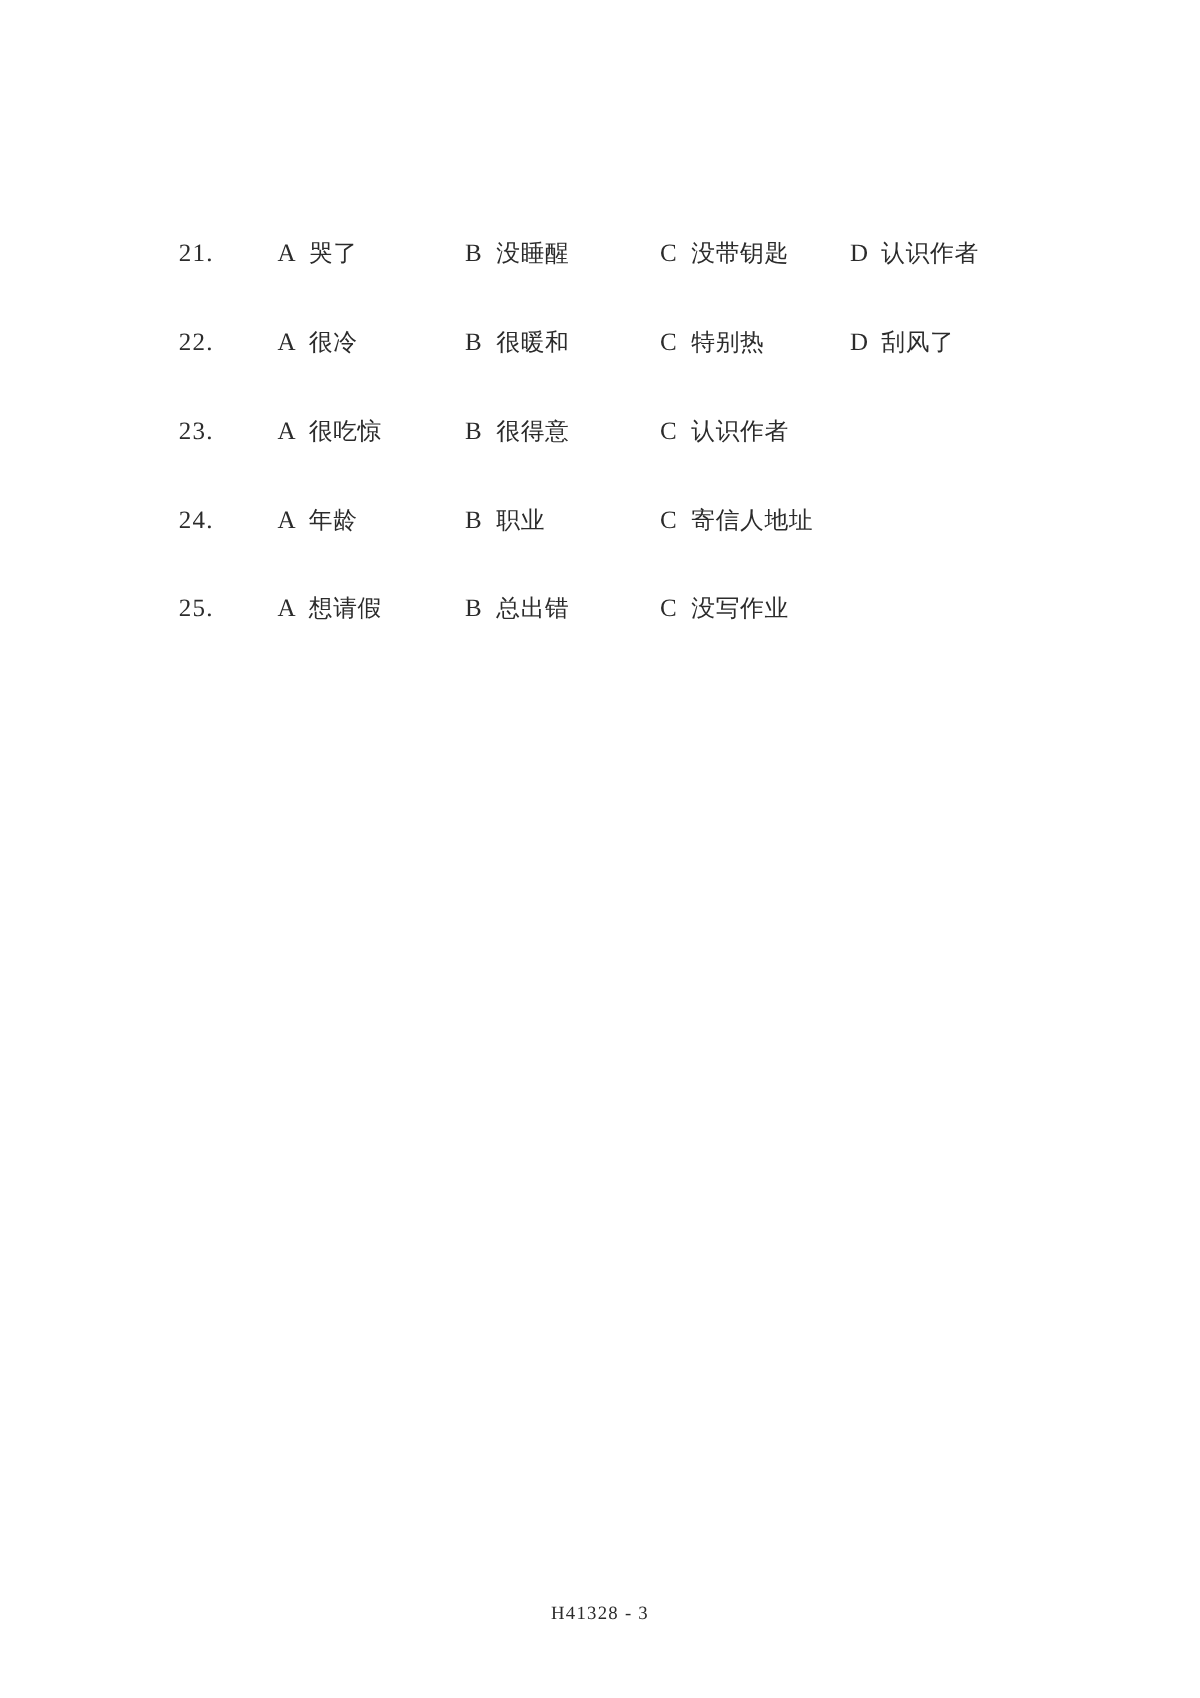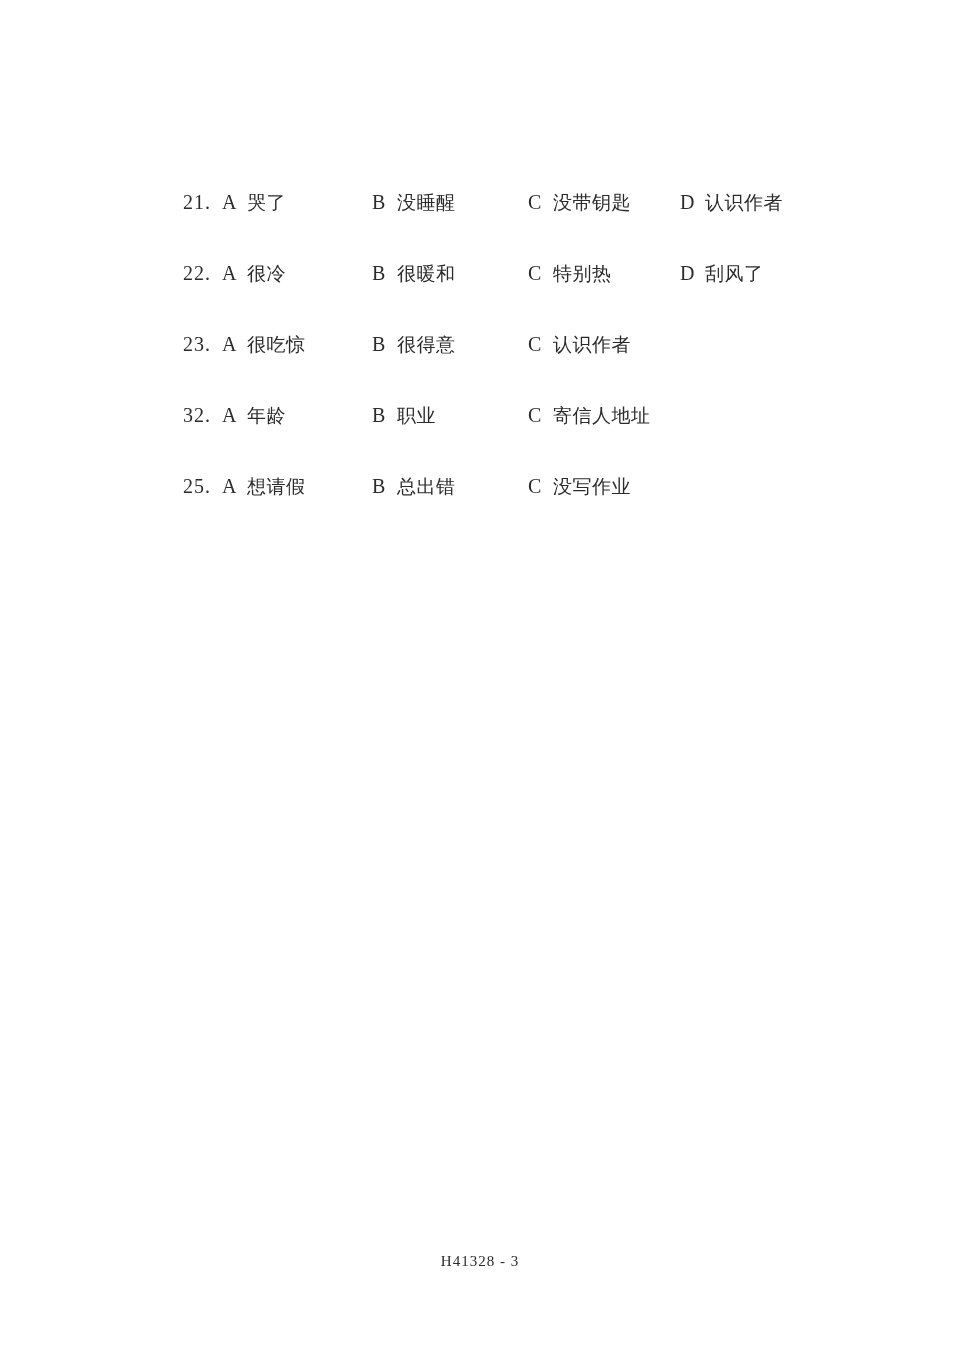--- a/index.html
+++ b/index.html
@@ -30,38 +30,37 @@
     display: grid;
     grid-template-columns: 79px 150px 156px 152px auto;
     align-items: baseline;
     height: 24px;
     margin-bottom: 47px;
     white-space: nowrap;
   }
   .q-num {
     font-size: 20px;
     letter-spacing: 1px;
-    margin-left: 40px;
   }
   .opt {
     font-size: 19px;
   }
   .opt-label {
     display: inline-block;
     width: 25px;
     font-size: 20px;
   }
   .opt-text {
     font-size: 19px;
     letter-spacing: 0.5px;
     text-align: center;
   }
   .footer {
     position: absolute;
-    top: 1253px;
+    top: 1283px;
     left: 0;
     width: 100%;
     text-align: center;
     font-size: 15px;
     letter-spacing: 1px;
     color: #2b2b2b;
   }
 </style>
 </head>
 <body>
@@ -87,21 +86,21 @@
     </div>
 
     <div class="q-row">
       <span class="q-num">23.</span>
       <span class="opt"><span class="opt-label">A</span><span class="opt-text">很吃惊</span></span>
       <span class="opt"><span class="opt-label">B</span><span class="opt-text">很得意</span></span>
       <span class="opt"><span class="opt-label">C</span><span class="opt-text">认识作者</span></span>
     </div>
 
     <div class="q-row">
-      <span class="q-num">32.</span>
+      <span class="q-num">24.</span>
       <span class="opt"><span class="opt-label">A</span><span class="opt-text">年龄</span></span>
       <span class="opt"><span class="opt-label">B</span><span class="opt-text">职业</span></span>
       <span class="opt"><span class="opt-label">C</span><span class="opt-text">寄信人地址</span></span>
     </div>
 
     <div class="q-row">
       <span class="q-num">25.</span>
       <span class="opt"><span class="opt-label">A</span><span class="opt-text">想请假</span></span>
       <span class="opt"><span class="opt-label">B</span><span class="opt-text">总出错</span></span>
       <span class="opt"><span class="opt-label">C</span><span class="opt-text">没写作业</span></span>

